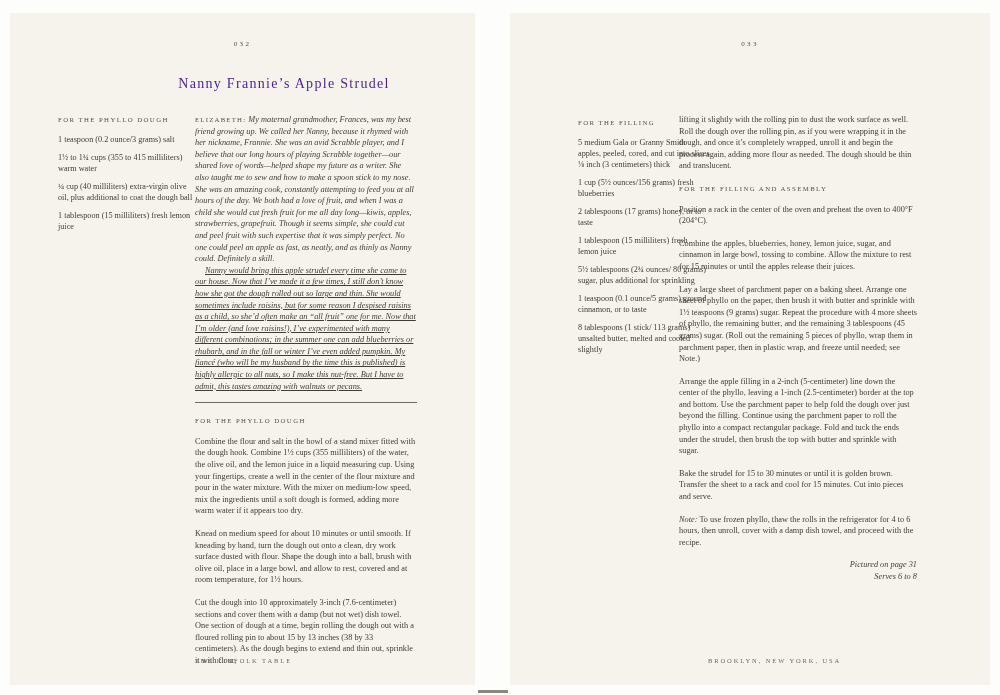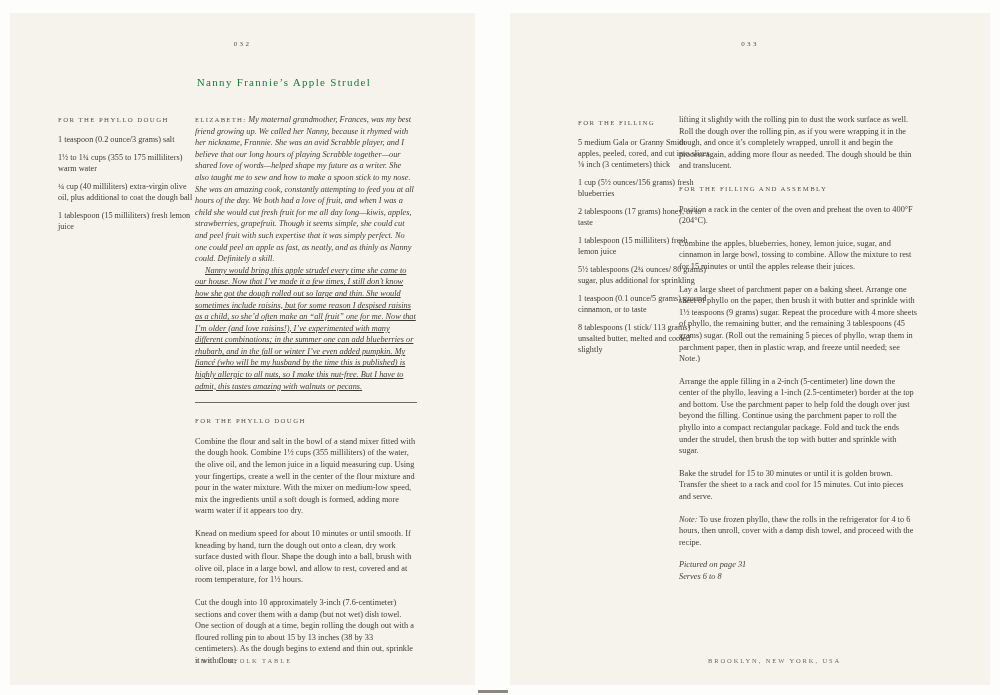--- a/index.html
+++ b/index.html
@@ -21,23 +21,23 @@
     text-align: center;
     font-size: 7px;
     letter-spacing: 2.4px;
     color: #56524a;
   }
 
   .recipe-title {
     position: absolute;
     top: 63px; left: 128px; width: 292px;
     text-align: center;
-    font-size: 11px;
+    font-size: 14px;
     letter-spacing: 1.3px;
-    color: #15803d;
+    color: #4c1d95;
     font-weight: 400;
     white-space: nowrap;
   }
 
   .smallcap-heading {
     font-size: 6.8px;
     letter-spacing: 1.4px;
     color: #55514a;
     margin-bottom: 9px;
   }
@@ -73,21 +73,21 @@
   .divider {
     border: none;
     border-top: 1px solid #6e6a61;
     margin: 10px 0 12px 0;
   }
 
   .maincol p.step { margin-bottom: 11px; }
   .section-heading { margin-top: 2px; }
 
   .note-label { font-style: italic; }
-  .credits { font-style: italic; }
+  .credits { font-style: italic; text-align: right; }
   .credits p { margin-bottom: 0; line-height: 11.6px; }
 
   .footer {
     position: absolute;
     bottom: 21px;
     font-size: 6.5px;
     letter-spacing: 1.9px;
     color: #6e6a61;
     white-space: nowrap;
   }
@@ -105,21 +105,21 @@
 <body>
 
 <div class="page page-left">
   <div class="pagenum">032</div>
   <h1 class="recipe-title">Nanny Frannie’s Apple Strudel</h1>
 
   <div class="sidebar sidebar-left">
     <div class="smallcap-heading">FOR THE PHYLLO DOUGH</div>
     <div>
         <p>1 teaspoon (0.2 ounce/3 grams) salt</p>
-        <p>1½ to 1¾ cups (355 to 175 milliliters) warm water</p>
+        <p>1½ to 1¾ cups (355 to 415 milliliters) warm water</p>
         <p>¼ cup (40 milliliters) extra-virgin olive oil, plus additional to coat the dough ball</p>
         <p>1 tablespoon (15 milliliters) fresh lemon juice</p>
       </div>
   </div>
 
   <div class="maincol maincol-left">
     <div class="intro">
       <p><span class="speaker">ELIZABETH:</span> <span>My maternal grandmother, Frances, was my best friend growing up. We called her Nanny, because it rhymed with her nickname, Frannie. She was an avid Scrabble player, and I believe that our long hours of playing Scrabble together—our shared love of words—helped shape my future as a writer. She also taught me to sew and how to make a spoon stick to my nose. She was an amazing cook, constantly attempting to feed you at all hours of the day. We both had a love of fruit, and when I was a child she would cut fresh fruit for me all day long—kiwis, apples, strawberries, grapefruit. Though it seems simple, she could cut and peel fruit with such expertise that it was simply perfect. No one could peel an apple as fast, as neatly, and as thinly as Nanny could. Definitely a skill.</span></p>
       <p class="intro-p2">Nanny would bring this apple strudel every time she came to our house. Now that I’ve made it a few times, I still don’t know how she got the dough rolled out so large and thin. She would sometimes include raisins, but for some reason I despised raisins as a child, so she’d often make an “all fruit” one for me. Now that I’m older (and love raisins!), I’ve experimented with many different combinations; in the summer one can add blueberries or rhubarb, and in the fall or winter I’ve even added pumpkin. My fiancé (who will be my husband by the time this is published) is highly allergic to all nuts, so I make this nut-free. But I have to admit, this tastes amazing with walnuts or pecans.</p>
     </div>

